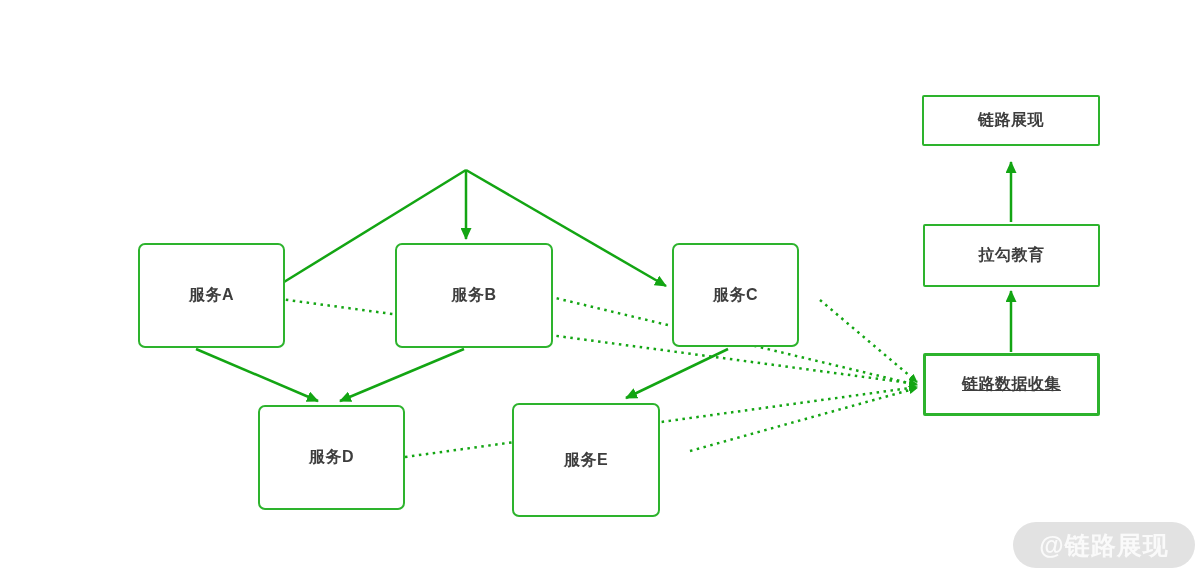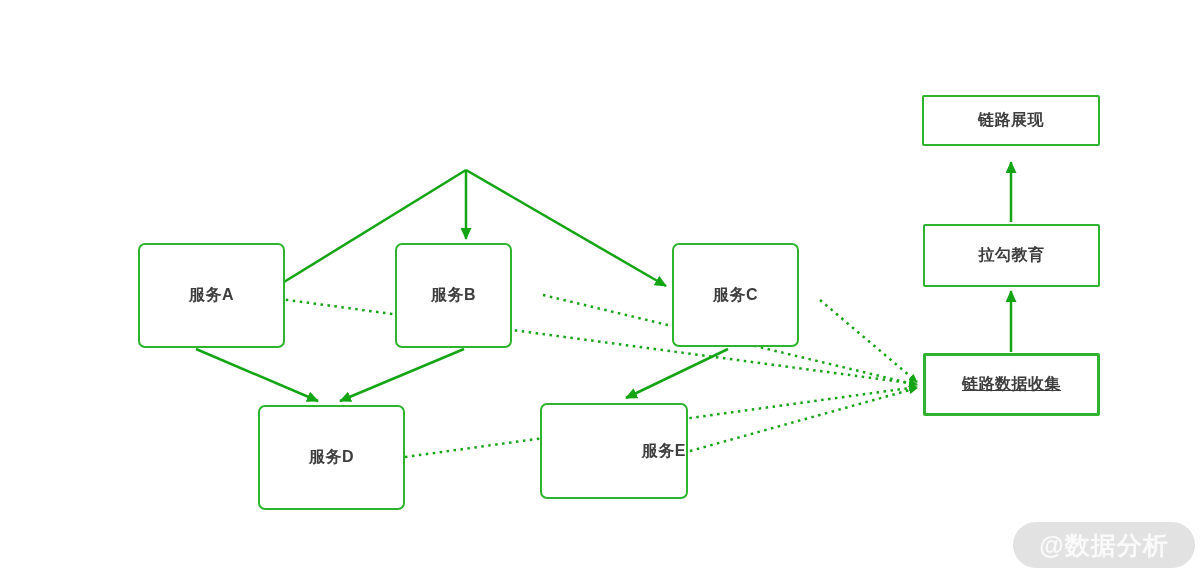--- a/index.html
+++ b/index.html
@@ -76,45 +76,45 @@
       <line x1="1011" y1="352" x2="1011" y2="291" marker-end="url(#ahBig)"></line>
       <line x1="1011" y1="222" x2="1011" y2="162" marker-end="url(#ahBig)"></line>
     </g>
   </svg>
 
 
   <div class="node rounded" style="left:118px;top:243px;width:147px;height:105px;margin-left:20px;">
     <span>服务A</span>
   </div>
 
-  <div class="node rounded" style="left:395px;top:243px;width:117px;height:105px;">
+  <div class="node rounded" style="left:395px;top:243px;width:158px;height:105px;">
     <span>服务B</span>
   </div>
 
   <div class="node rounded" style="left:672px;top:243px;width:127px;height:104px;">
     <span>服务C</span>
   </div>
 
   <div class="node rounded" style="left:258px;top:405px;width:147px;height:105px;">
     <span>服务D</span>
   </div>
 
-  <div class="node rounded" style="left:540px;top:403px;width:148px;height:96px;justify-content:flex-end;">
+  <div class="node rounded" style="left:512px;top:403px;width:148px;height:114px;">
     <span>服务E</span>
   </div>
 
   <div class="node square" style="left:922px;top:95px;width:178px;height:51px;">
     <span>链路展现</span>
   </div>
 
   <div class="node square" style="left:923px;top:224px;width:177px;height:63px;">
     <span>拉勾教育</span>
   </div>
 
   <div class="node square thick" style="left:923px;top:353px;width:177px;height:63px;text-decoration:underline;">
     <span>链路数据收集</span>
   </div>
 
   <div class="watermark">
-    <span>@数据分析</span>
+    <span>@链路展现</span>
   </div>
 
 </div>
 
 </body></html>

